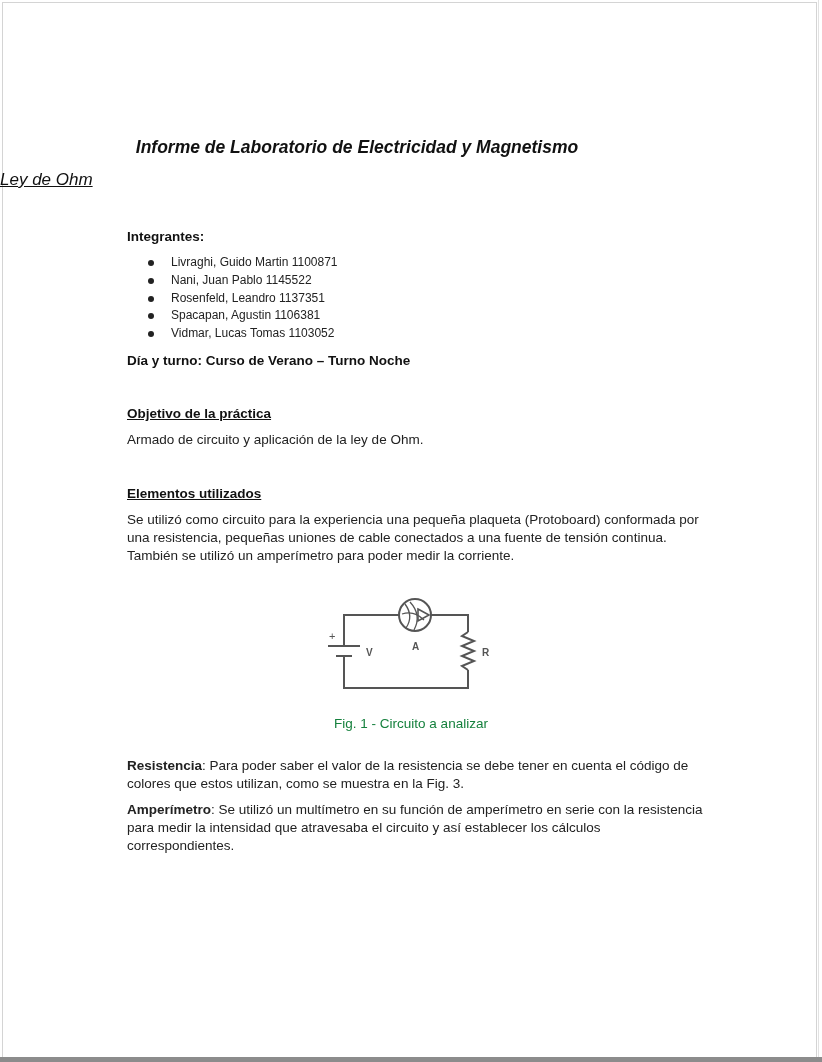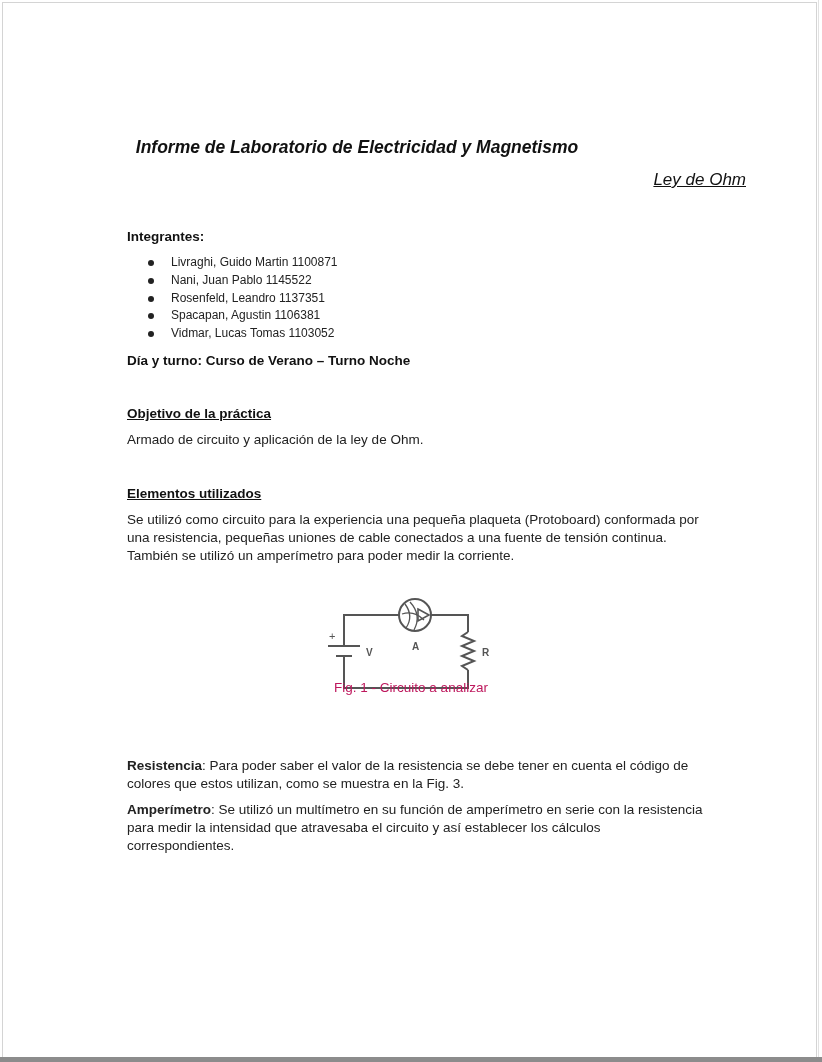--- a/index.html
+++ b/index.html
@@ -12,33 +12,33 @@
       border: 1px solid #d4d4d4; border-bottom: none; background: #fff; box-sizing: border-box;
     }
     .bottom-strip { position: absolute; left: 0; right: 0; top: 1057px; height: 5px; background: #8c8c8c; }
     .right-edge { position: absolute; left: 818px; top: 0; width: 1px; height: 1058px; background: #e2e2e2; }
     .abs { position: absolute; }
     .title {
       left: 0; width: 714px; top: 137px; text-align: center;
       font-size: 17.5px; font-weight: bold; font-style: italic; color: #111;
     }
     .subtitle {
-      left: 0; width: 746px; top: 170px; text-align: right;
+      left: 0; width: 746px; top: 170px; text-align: left;
       font-size: 17px; font-style: italic; text-decoration: underline; color: #111;
     }
     .label-bold { font-weight: bold; font-size: 13.5px; color: #111; text-align: center; }
     .heading-u { font-weight: bold; font-size: 13.5px; text-decoration: underline; color: #111; }
     .text { font-size: 13.5px; line-height: 18px; color: #222; }
     ul.members { position: absolute; left: 127px; top: 254px; margin: 0; padding: 0; list-style: none; }
     ul.members li { position: relative; padding-left: 44px; font-size: 12px; line-height: 17.8px; color: #222; }
     ul.members li .bullet {
       position: absolute; left: 21px; top: 6px; width: 6px; height: 6px; border-radius: 50%; background: #222;
     }
     .para { left: 127px; width: 600px; }
-    .caption { left: 0; width: 822px; top: 680px; text-align: center; font-size: 13.5px; color: #be185d; }
+    .caption { left: 0; width: 822px; top: 716px; text-align: center; font-size: 13.5px; color: #15803d; }
     svg.circuit { position: absolute; left: 310px; top: 590px; }
   </style>
 </head>
 <body>
 
 <div class="page"></div>
 <div class="right-edge"></div>
 <div class="bottom-strip"></div>
 
 <div class="abs title">Informe de Laboratorio de Electricidad y Magnetismo</div>

